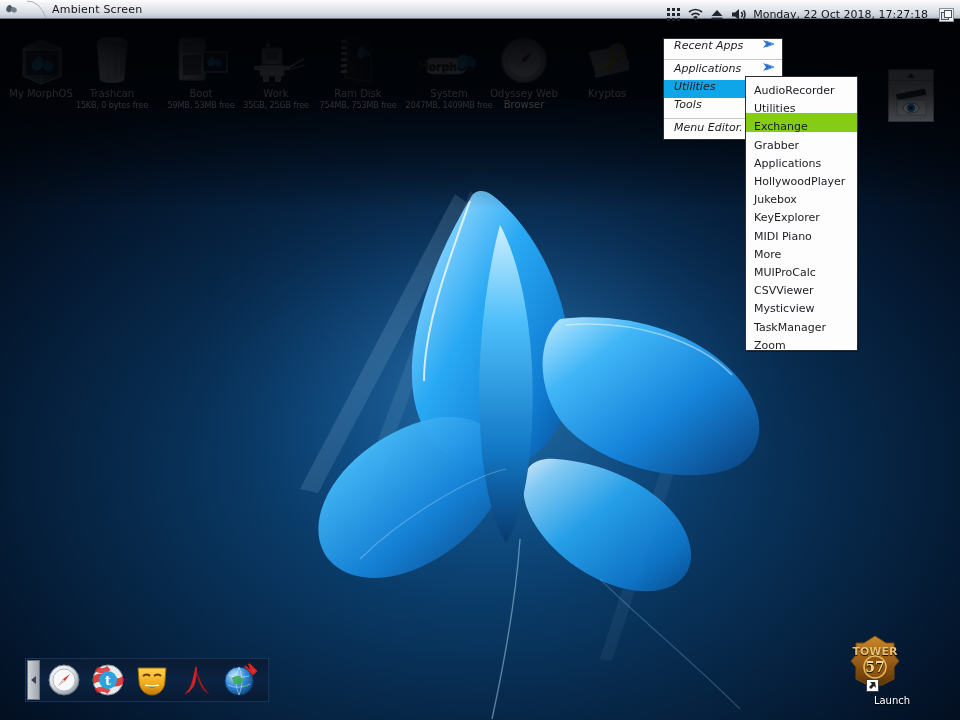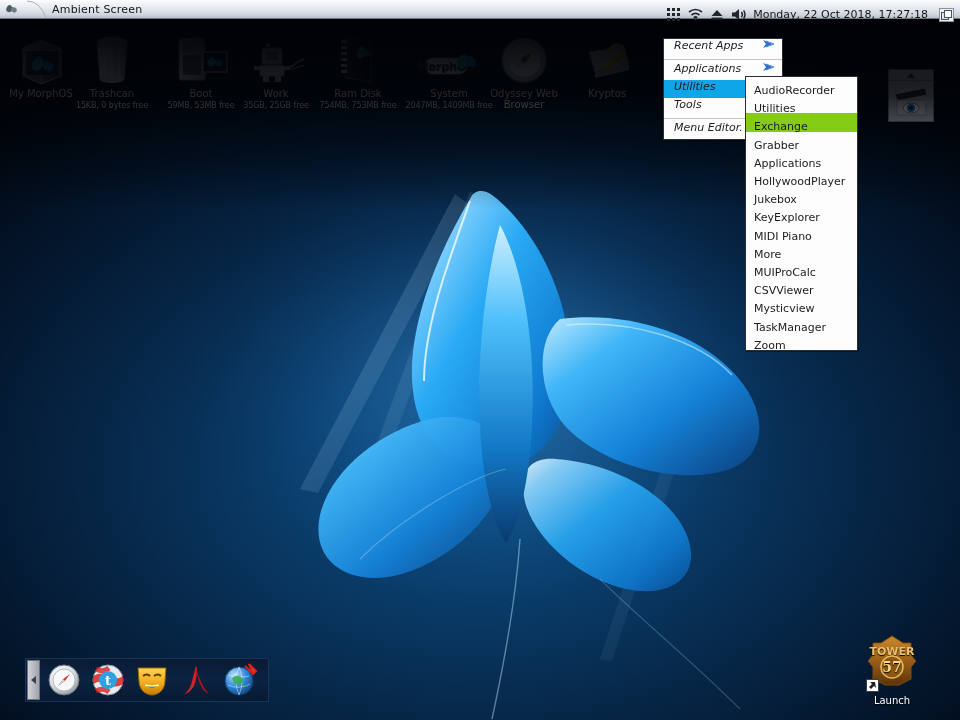--- a/index.html
+++ b/index.html
@@ -108,21 +108,21 @@
     border:1px solid #6d727a;
     display:flex; align-items:center; justify-content:center;
   }
   .dockitem{ width:44px; height:42px; display:flex; align-items:center; justify-content:center; }
 
   
   #launch{
     position:absolute; left:846px; top:612px; width:92px; text-align:center;
     color:#fff; font-size:10px; text-shadow:0 1px 1px rgba(0,0,0,.95);
   }
-  #launch .glyph{ height:58px; display:flex; align-items:flex-end; justify-content:center; position:relative; }
+  #launch .glyph{ height:58px; display:flex; align-items:flex-end; position:relative; }
   #launch .nm{ margin-top:6px; }
   #launch .shortcut{
     position:absolute; left:20px; bottom:-3px; width:13px; height:13px;
     background:#fff; border:1px solid #3b3f45;
   }
 </style>
 </head>
 <body>
 
 <div id="desktop">

